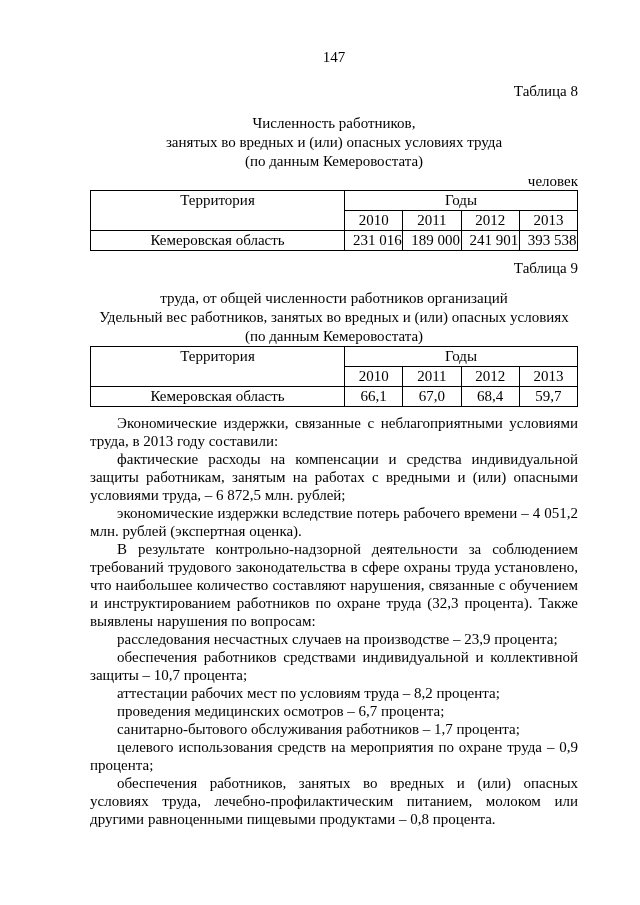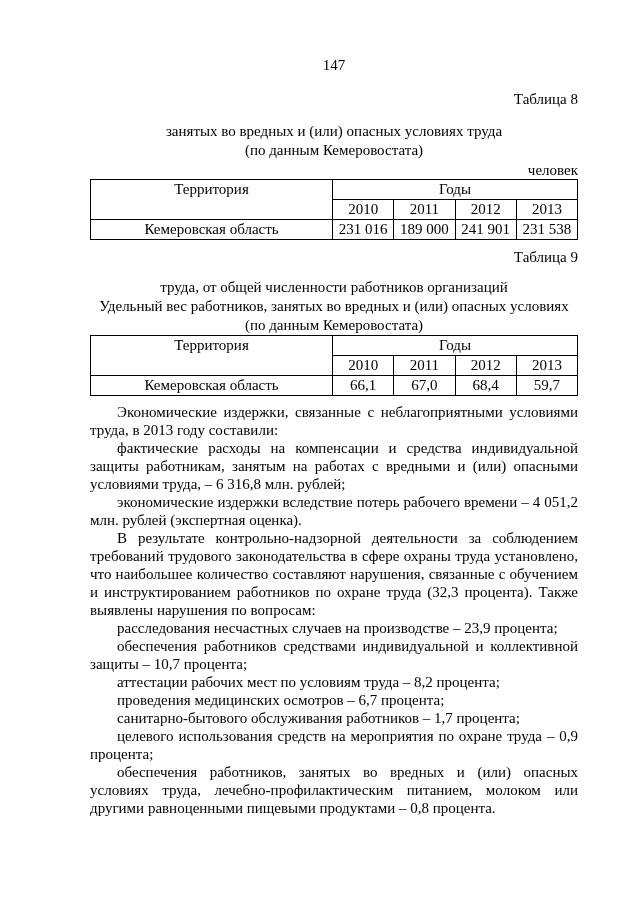--- a/index.html
+++ b/index.html
@@ -13,21 +13,21 @@
     height: 905px;
     background: #ffffff;
     color: #000000;
     font-family: "Liberation Serif", serif;
     font-size: 15px;
     overflow: hidden;
   }
   .content {
     position: absolute;
     left: 90px;
-    top: 56px;
+    top: 48px;
     width: 488px;
   }
   .page-number {
     text-align: center;
     line-height: 18px;
   }
   .table-label {
     text-align: right;
     line-height: 18px;
     margin-top: 16px;
@@ -50,21 +50,21 @@
     margin-top: 2px;
   }
   table.data-table {
     border-collapse: collapse;
     width: 100%;
     table-layout: fixed;
   }
   table.data-table td {
     border: 1px solid #000000;
     height: 19px;
-    padding: 0 2px;
+    padding: 0 8px;
     text-align: center;
     vertical-align: middle;
     white-space: nowrap;
     overflow: hidden;
     line-height: 19px;
   }
   table.data-table td.territory-head {
     vertical-align: top;
     width: 237px;
   }
@@ -84,20 +84,21 @@
 </head>
 <body>
 
 <div class="page">
   <div class="content">
 
     <div class="page-number">147</div>
 
     <div class="table-label">Таблица 8</div>
     <div class="table-title">
+      <div>Численность работников,</div>
       <div>занятых во вредных и (или) опасных условиях труда</div>
       <div>(по данным Кемеровостата)</div>
     </div>
     <div class="unit-label">человек</div>
 
     <table class="data-table">
       <tbody>
         <tr>
           <td rowspan="2" class="territory-head">Территория</td>
           <td colspan="4">Годы</td>
@@ -106,21 +107,21 @@
           <td>2010</td>
           <td>2011</td>
           <td>2012</td>
           <td>2013</td>
         </tr>
         <tr>
           <td class="territory-cell">Кемеровская область</td>
           <td>231 016</td>
           <td>189 000</td>
           <td>241 901</td>
-          <td>231 538</td>
+          <td>393 538</td>
         </tr>
       </tbody>
     </table>
 
     <div class="table-label second">Таблица 9</div>
     <div class="table-title second">
       <div>труда, от общей численности работников организаций</div>
       <div>Удельный вес работников, занятых во вредных и (или) опасных условиях</div>
       <div>(по данным Кемеровостата)</div>
     </div>
@@ -142,21 +143,21 @@
           <td>66,1</td>
           <td>67,0</td>
           <td>68,4</td>
           <td>59,7</td>
         </tr>
       </tbody>
     </table>
 
     <div class="body-text">
       <p>Экономические издержки, связанные с неблагоприятными условиями труда, в 2013 году составили:</p>
-      <p>фактические расходы на компенсации и средства индивидуальной защиты работникам, занятым на работах с вредными и (или) опасными условиями труда, – 6 316,8 млн. рублей;</p>
+      <p>фактические расходы на компенсации и средства индивидуальной защиты работникам, занятым на работах с вредными и (или) опасными условиями труда, – 6 872,5 млн. рублей;</p>
       <p>экономические издержки вследствие потерь рабочего времени – 4 051,2 млн. рублей (экспертная оценка).</p>
       <p>В результате контрольно-надзорной деятельности за соблюдением требований трудового законодательства в сфере охраны труда установлено, что наибольшее количество составляют нарушения, связанные с обучением и инструктированием работников по охране труда (32,3 процента). Также выявлены нарушения по вопросам:</p>
       <p>расследования несчастных случаев на производстве – 23,9 процента;</p>
       <p>обеспечения работников средствами индивидуальной и коллективной защиты – 10,7 процента;</p>
       <p>аттестации рабочих мест по условиям труда – 8,2 процента;</p>
       <p>проведения медицинских осмотров – 6,7 процента;</p>
       <p>санитарно-бытового обслуживания работников – 1,7 процента;</p>
       <p>целевого использования средств на мероприятия по охране труда – 0,9 процента;</p>
       <p>обеспечения работников, занятых во вредных и (или) опасных условиях труда, лечебно-профилактическим питанием, молоком или другими равноценными пищевыми продуктами – 0,8 процента.</p>
     </div>

